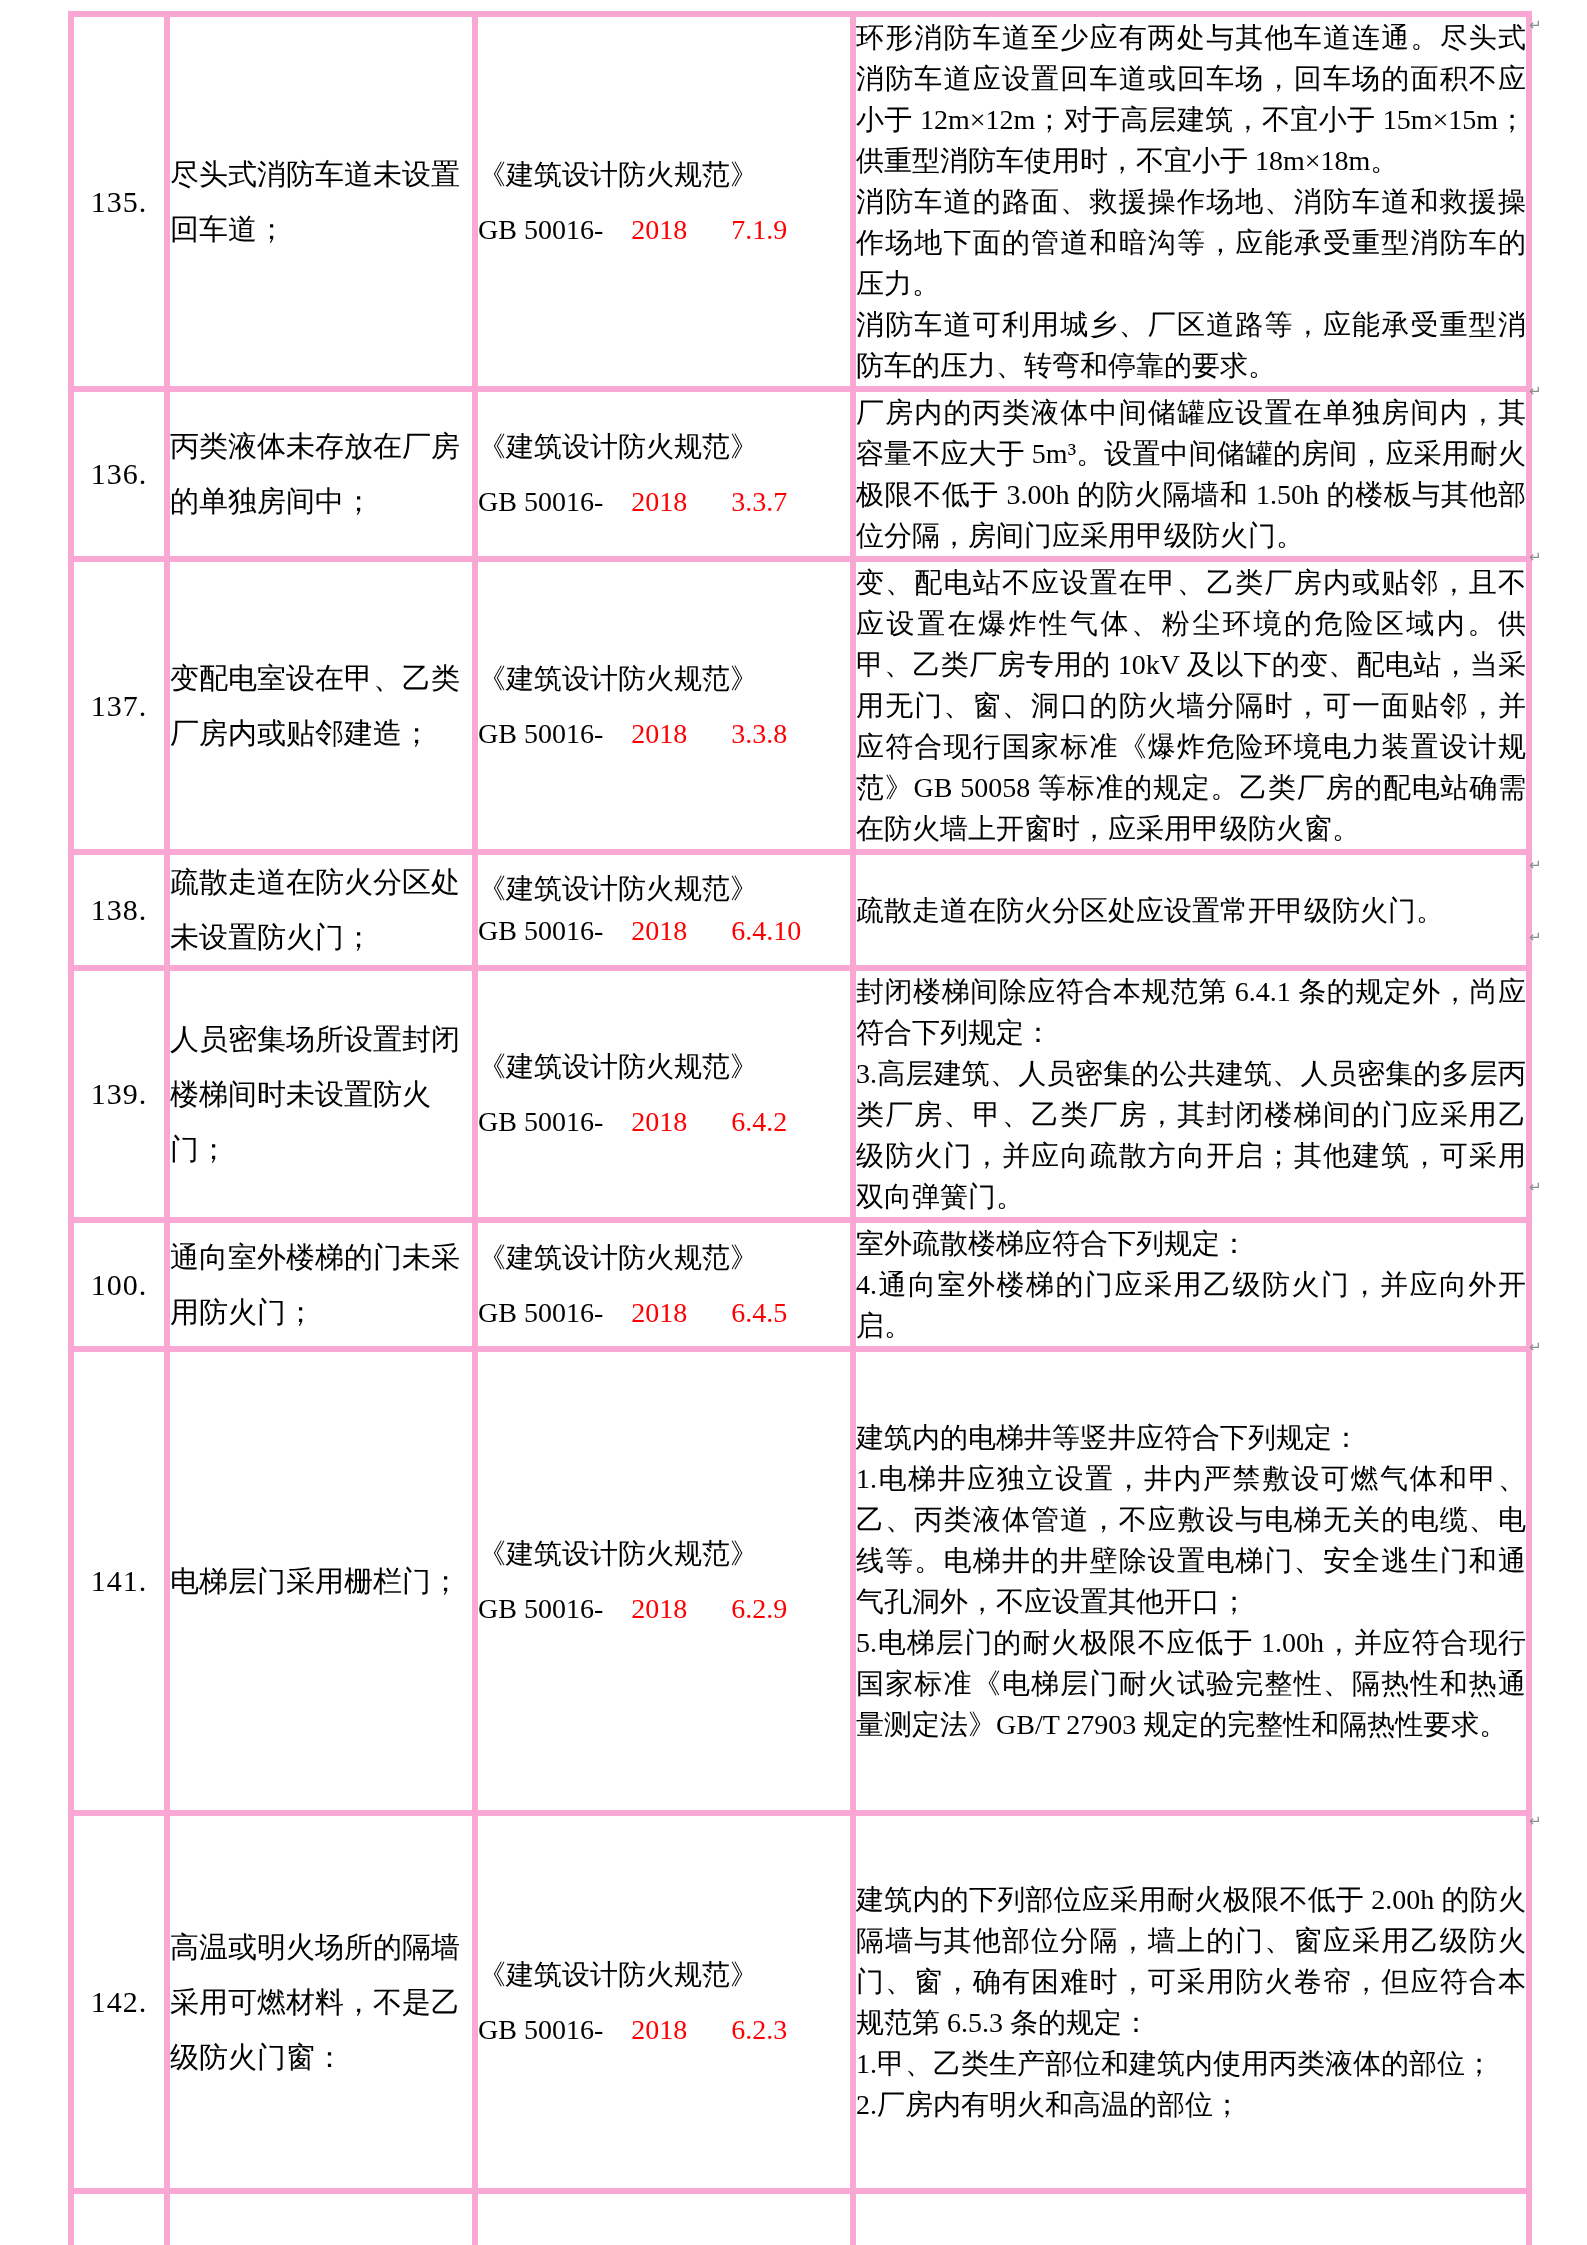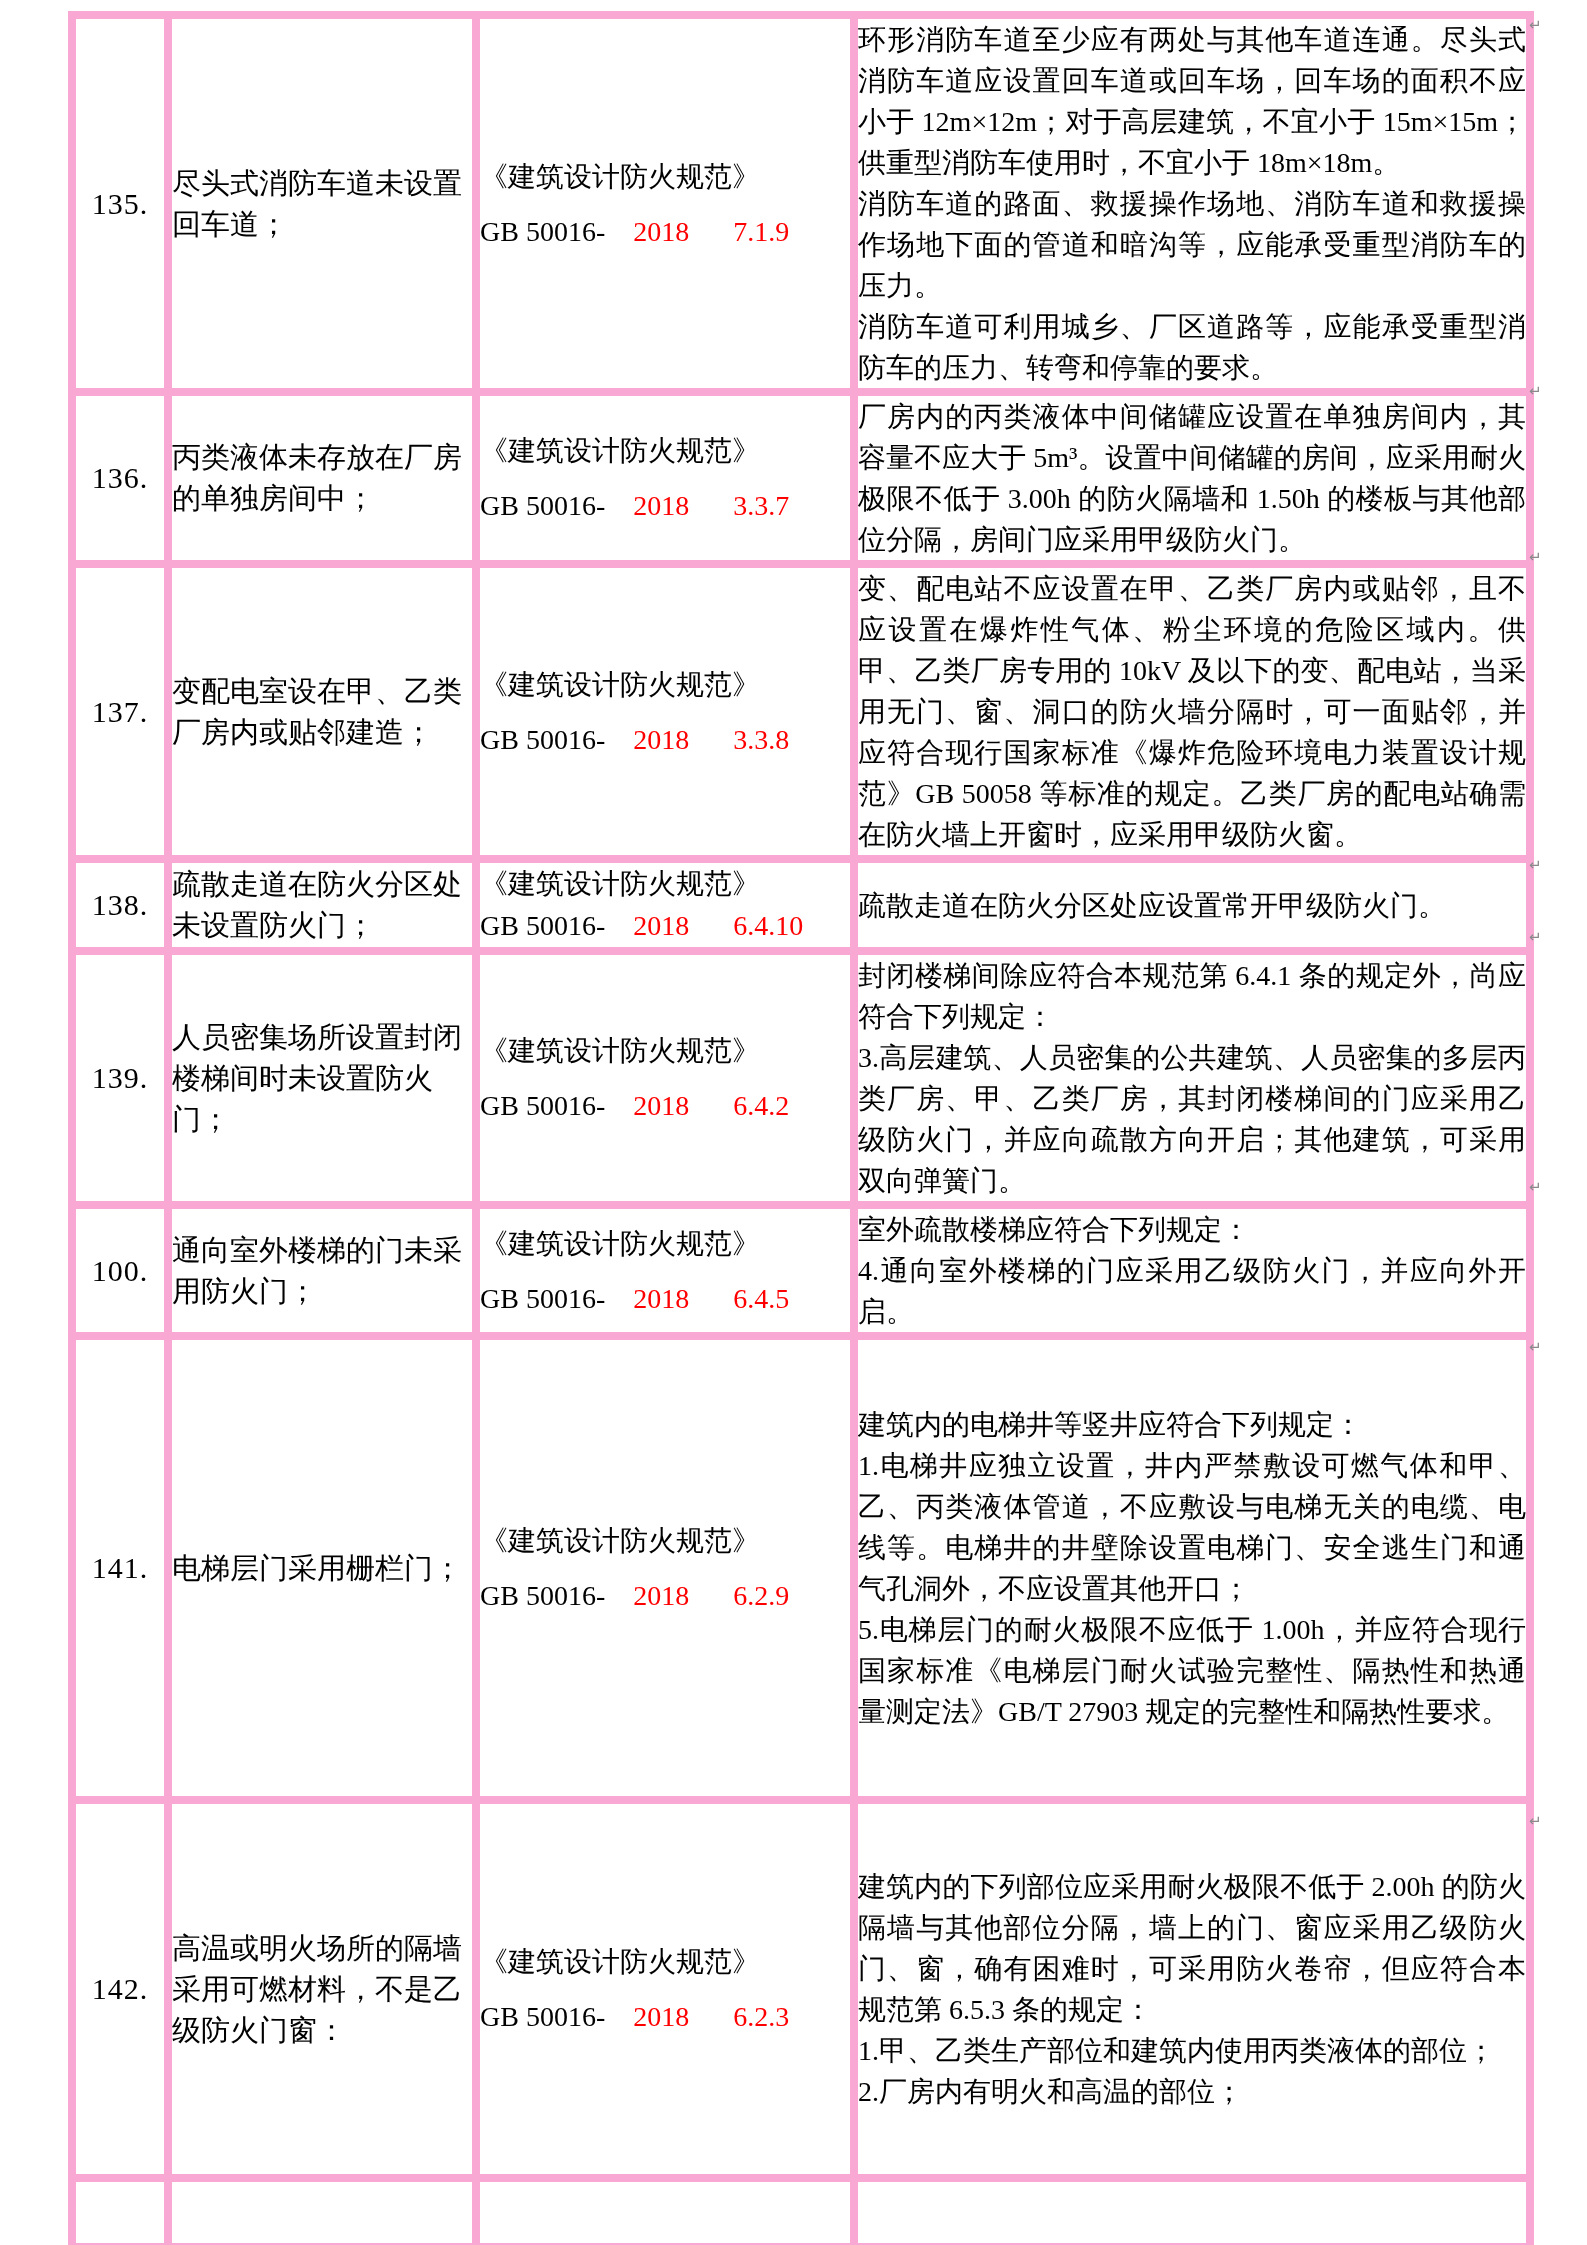--- a/index.html
+++ b/index.html
@@ -5,25 +5,25 @@
   html,body{margin:0;padding:0;}
   .page{
     position:relative;width:1587px;height:2245px;background:#ffffff;overflow:hidden;
     font-family:"Liberation Serif","DejaVu Serif",serif;color:#000000;
   }
   table.grid{
     position:absolute;left:68px;top:11px;width:1458px;
     border-collapse:collapse;table-layout:fixed;
   }
   table.grid td{
-    border:8px solid #f9a8d4;vertical-align:middle;overflow:hidden;
+    border:6px solid #f9a8d4;vertical-align:middle;overflow:hidden;
     padding:0;
   }
   td.num-cell{text-align:center;font-size:30px;letter-spacing:1px;}
-  td.issue-cell{font-size:29px;line-height:41px;padding:6px 14px 6px 16px;text-align:left;}
+  td.issue-cell{font-size:29px;line-height:55px;padding:6px 14px 6px 16px;text-align:left;}
   td.ref-cell{text-align:left;font-size:28px;line-height:55px;}
   td.ref-cell.tight{line-height:42px;}
   td.detail-cell{font-size:28px;line-height:41px;padding:6px 16px 6px 14px;text-align:justify;}
   td.detail-cell p{margin:0;}
   .red{color:#ff0000;margin-left:28px;}
   .clause{margin-left:44px;}
   .ref-line2{white-space:nowrap;}
   .row-mark{
     position:absolute;left:1529px;width:20px;color:#8a8a8a;font-size:15px;
     font-family:"DejaVu Sans",sans-serif;text-align:left;

